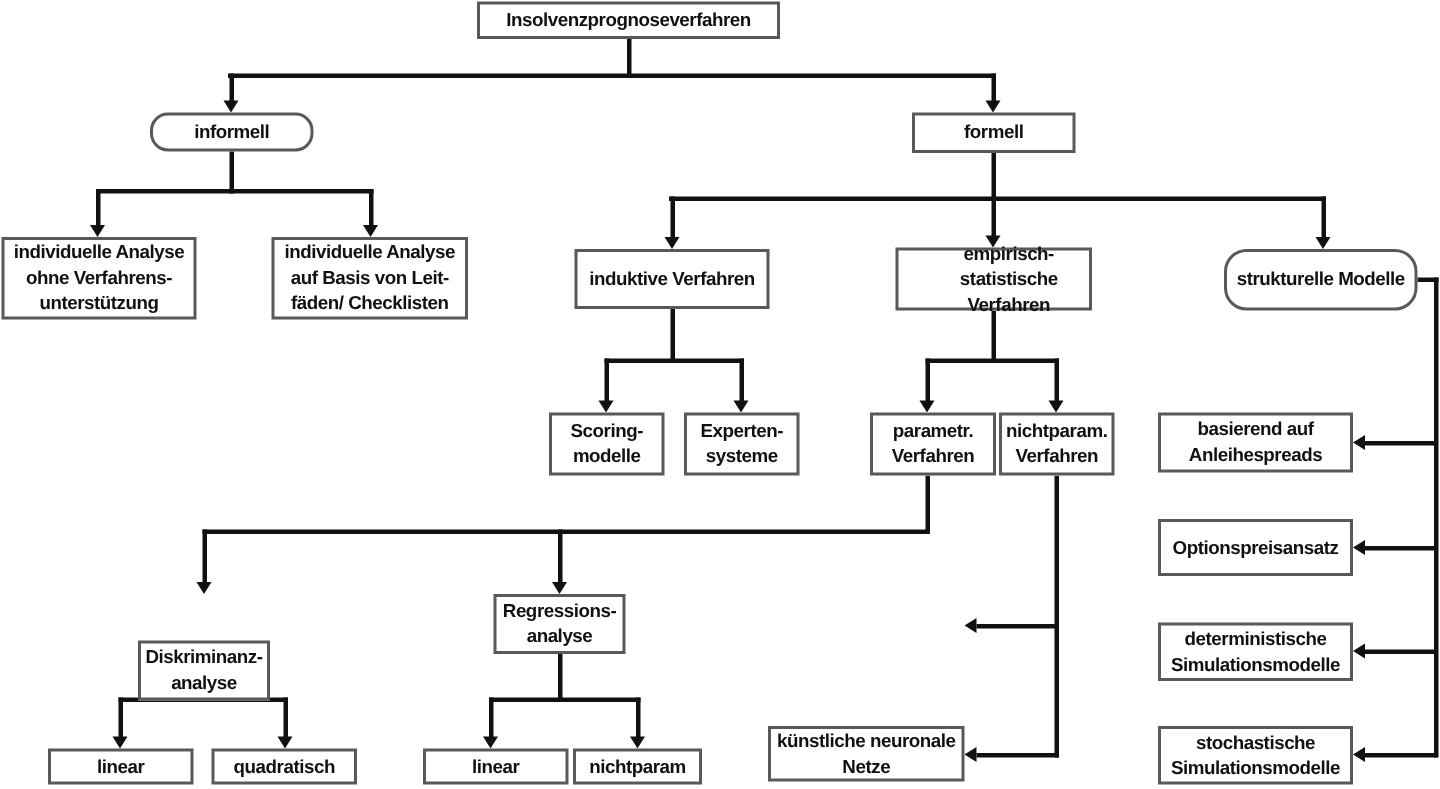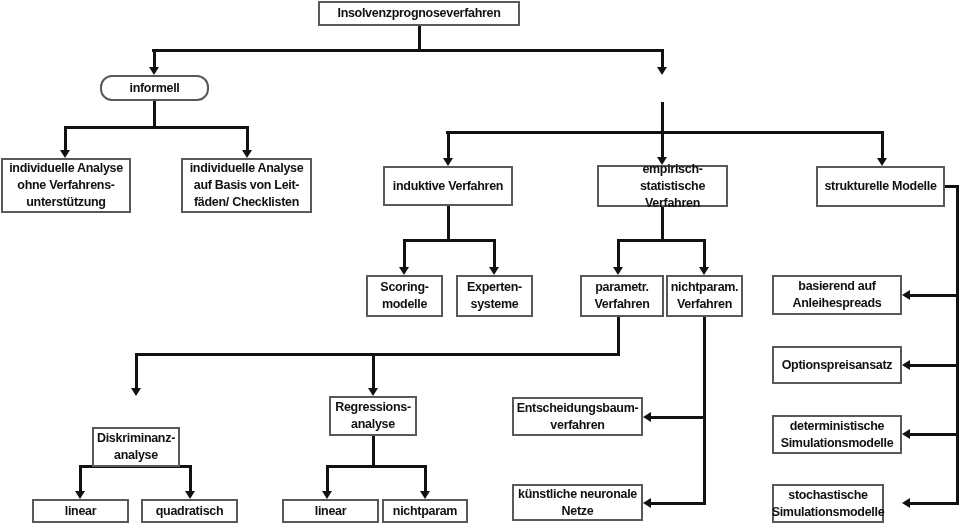--- a/index.html
+++ b/index.html
@@ -19,56 +19,55 @@
   .arr-l{position:absolute;width:0;height:0;border-top:5px solid transparent;
     border-bottom:5px solid transparent;border-right:8px solid #111111;z-index:1;}
 </style>
 </head>
 <body>
 
 <div class="canvas">
 
   <div class="node" style="left:318px;top:1px;width:202px;height:25px;justify-content:center;"><span>Insolvenzprognoseverfahren</span></div>
   <div class="node" style="left:100px;top:75px;width:109px;height:26px;border-radius:12px;"><span>informell</span></div>
+  <div class="node" style="left:608px;top:75px;width:109px;height:27px;"><span>formell</span></div>
   <div class="node" style="left:1px;top:158px;width:130px;height:55px;"><span>individuelle Analyse
 ohne Verfahrens-
 unterstützung</span></div>
   <div class="node" style="left:181px;top:158px;width:131px;height:55px;"><span>individuelle Analyse
 auf Basis von Leit-
 fäden/ Checklisten</span></div>
   <div class="node" style="left:383px;top:166px;width:130px;height:40px;"><span>induktive Verfahren</span></div>
   <div class="node" style="left:597px;top:165px;width:131px;height:42px;padding-left:20px;"><span>empirisch-statistische
 Verfahren</span></div>
-  <div class="node" style="left:816px;top:166px;width:129px;height:41px;"><span>strukturelle Modelle</span></div>
+  <div class="node" style="left:816px;top:166px;width:129px;height:41px;border-radius:15px;"><span>strukturelle Modelle</span></div>
   <div class="node" style="left:366px;top:275px;width:77px;height:42px;"><span>Scoring-
 modelle</span></div>
   <div class="node" style="left:456px;top:275px;width:77px;height:42px;"><span>Experten-
 systeme</span></div>
   <div class="node" style="left:580px;top:275px;width:84px;height:42px;"><span>parametr.
 Verfahren</span></div>
   <div class="node" style="left:666px;top:275px;width:77px;height:42px;"><span>nichtparam.
 Verfahren</span></div>
   <div class="node" style="left:92px;top:396px;width:88px;height:40px;margin-top:31px;"><span>Diskriminanz-
 analyse</span></div>
   <div class="node" style="left:329px;top:396px;width:88px;height:40px;"><span>Regressions-
 analyse</span></div>
-  <div class="node" style="left:512px;top:397px;width:131px;height:39px;"><span>Entscheidungsbaum-
-verfahren</span></div>
   <div class="node" style="left:512px;top:484px;width:131px;height:37px;"><span>künstliche neuronale
 Netze</span></div>
   <div class="node" style="left:32px;top:499px;width:97px;height:24px;"><span>linear</span></div>
   <div class="node" style="left:141px;top:499px;width:97px;height:24px;"><span>quadratisch</span></div>
   <div class="node" style="left:282px;top:499px;width:97px;height:24px;"><span>linear</span></div>
   <div class="node" style="left:382px;top:499px;width:86px;height:24px;"><span>nichtparam</span></div>
   <div class="node" style="left:772px;top:346px;width:130px;height:38px;"><span>Optionspreisansatz</span></div>
   <div class="node" style="left:772px;top:275px;width:130px;height:40px;"><span>basierend auf
 Anleihespreads</span></div>
   <div class="node" style="left:772px;top:415px;width:130px;height:39px;"><span>deterministische
 Simulationsmodelle</span></div>
-  <div class="node" style="left:772px;top:484px;width:112px;height:39px;"><span>stochastische
+  <div class="node" style="left:772px;top:484px;width:130px;height:39px;"><span>stochastische
 Simulationsmodelle</span></div>
 
   <div class="ln" style="left:418px;top:26px;width:3px;height:24px;"></div>
   <div class="ln" style="left:152px;top:49px;width:512px;height:3px;"></div>
   <div class="ln" style="left:153px;top:49px;width:3px;height:19px;"></div>
   <div class="arr-d" style="left:149px;top:67px;"></div>
   <div class="ln" style="left:661px;top:49px;width:3px;height:19px;"></div>
   <div class="arr-d" style="left:657px;top:67px;"></div>
 
   <div class="ln" style="left:153px;top:101px;width:3px;height:28px;"></div>

